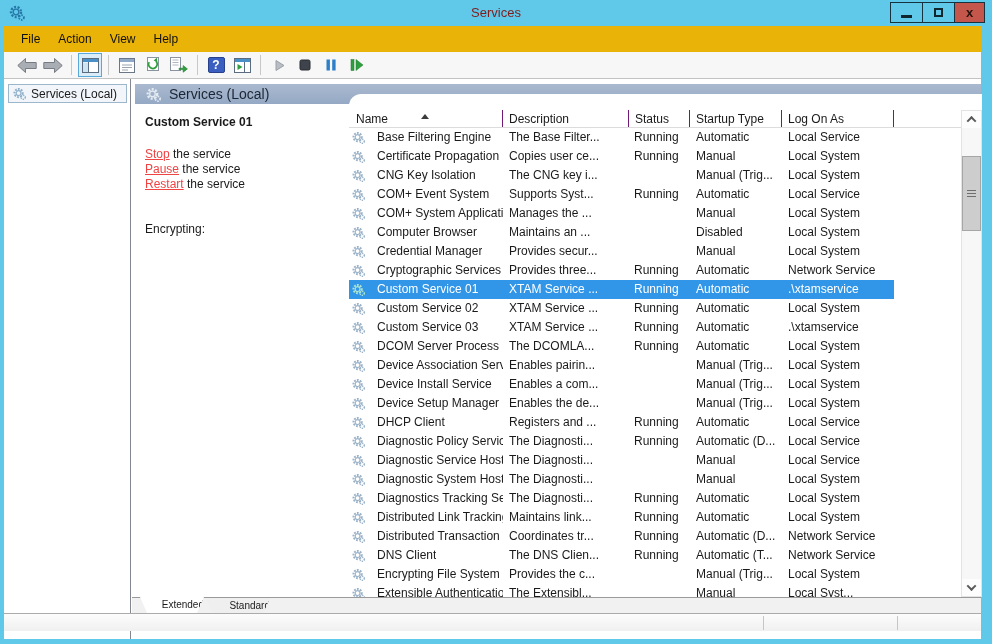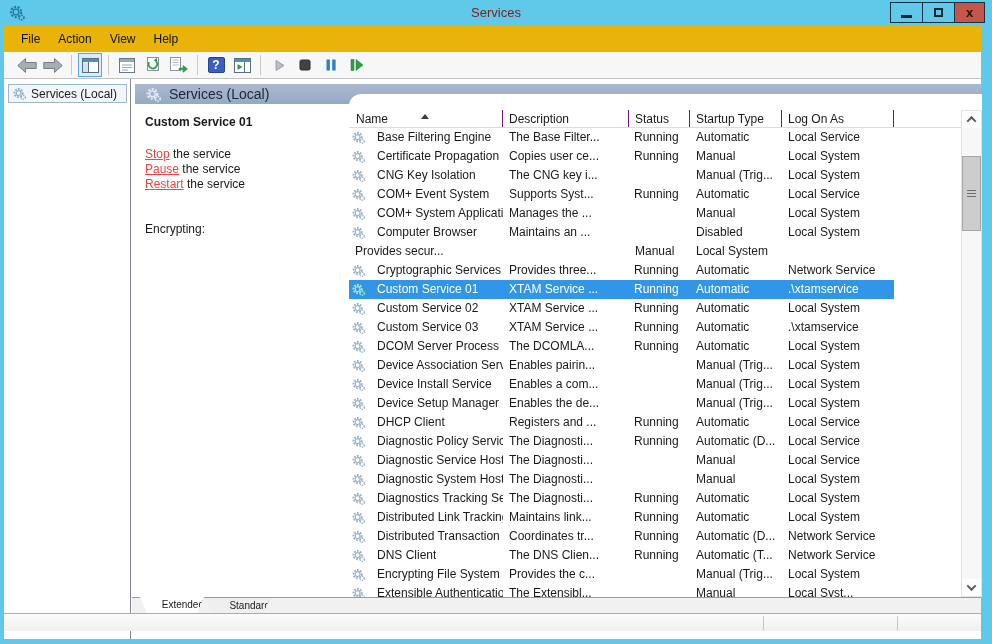--- a/index.html
+++ b/index.html
@@ -340,20 +340,28 @@
         <circle cx="11" cy="11" r="2.2" fill="none" stroke="currentColor" stroke-width="1.6" stroke-dasharray="1.3 1"></circle>
       </svg>
       <span class="nm">Computer Browser</span>
     </span>
     <span class="cell-desc">Maintains an ...</span>
     <span class="cell-status"></span>
     <span class="cell-startup">Disabled</span>
     <span class="cell-logon">Local System</span>
   </div>
               <div class="srow">
+    <span class="cell-name">
+      <svg class="gear" width="13" height="13" viewBox="0 0 14 14">
+        <circle cx="6" cy="6.5" r="4.4" fill="none" stroke="currentColor" stroke-width="2.2" stroke-dasharray="1.9 1.35"></circle>
+        <circle cx="6" cy="6.5" r="2.6" fill="none" stroke="currentColor" stroke-width="1.2"></circle>
+        <circle cx="11" cy="11" r="2.2" fill="none" stroke="currentColor" stroke-width="1.6" stroke-dasharray="1.3 1"></circle>
+      </svg>
+      <span class="nm">Credential Manager</span>
+    </span>
     <span class="cell-desc">Provides secur...</span>
     <span class="cell-status"></span>
     <span class="cell-startup">Manual</span>
     <span class="cell-logon">Local System</span>
   </div>
               <div class="srow">
     <span class="cell-name">
       <svg class="gear" width="13" height="13" viewBox="0 0 14 14">
         <circle cx="6" cy="6.5" r="4.4" fill="none" stroke="currentColor" stroke-width="2.2" stroke-dasharray="1.9 1.35"></circle>
         <circle cx="6" cy="6.5" r="2.6" fill="none" stroke="currentColor" stroke-width="1.2"></circle>

